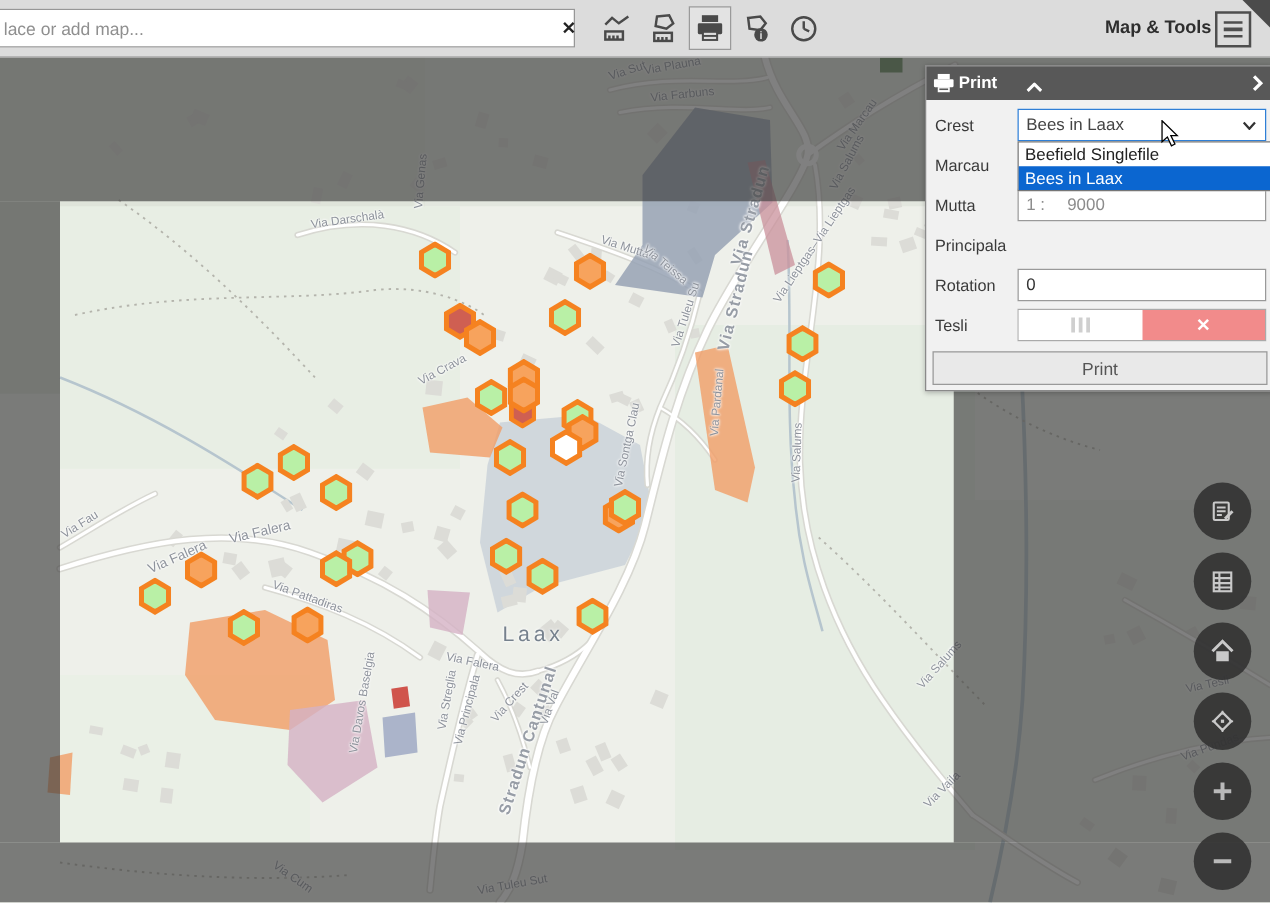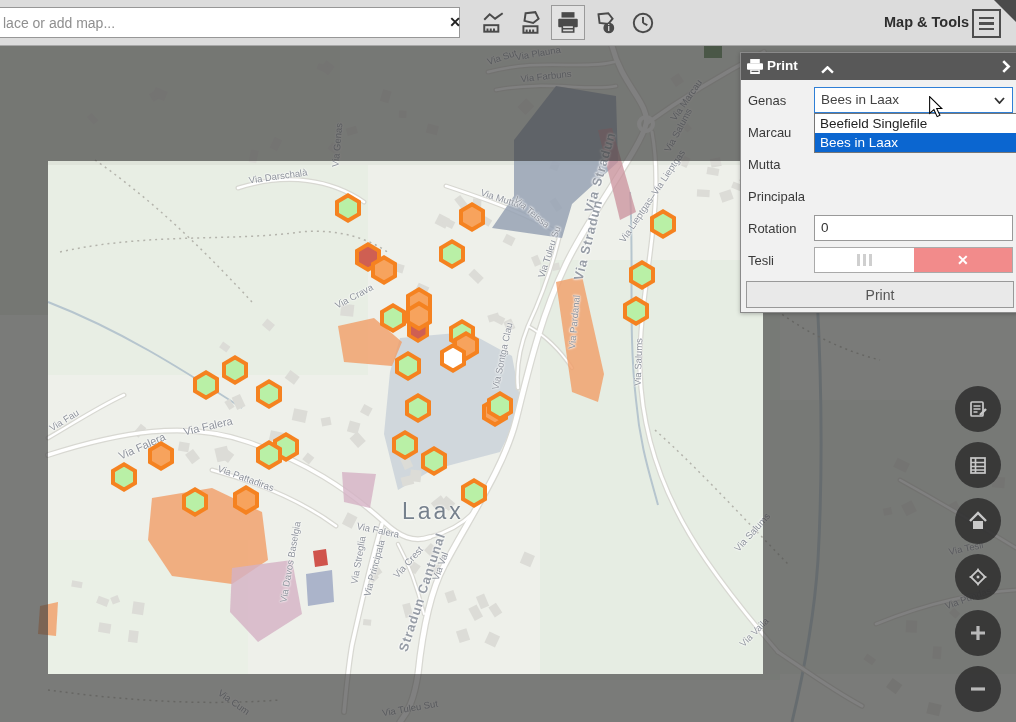--- a/index.html
+++ b/index.html
@@ -7,21 +7,21 @@
        font-family:"Liberation Sans",sans-serif;background:#eef0ea;}
 
   
   #map-svg{position:absolute;left:0;top:0;z-index:0;}
   #labels{position:absolute;left:0;top:0;width:1016px;height:722px;z-index:1;pointer-events:none;}
   .lbl{position:absolute;color:#8e939c;white-space:nowrap;
        text-shadow:0 0 2px #fff,0 0 2px #fff,0 0 3px #fff;transform-origin:center;}
   .lbl.sm{font-size:9.5px;}
   .lbl.md{font-size:11px;}
   .lbl.lg{font-size:13px;color:#979da6;letter-spacing:1px;font-weight:bold;}
-  .town{position:absolute;font-size:23px;color:#76818d;letter-spacing:3px;
+  .town{position:absolute;font-size:17px;color:#76818d;letter-spacing:3px;
         text-shadow:0 0 2px #fff,0 0 3px #fff;z-index:1;}
   .ovl{position:absolute;background:rgba(60,60,60,0.65);z-index:2;}
   #markers{position:absolute;left:0;top:0;width:1016px;height:722px;z-index:3;}
   .hex{position:absolute;clip-path:polygon(50% 0,100% 26%,100% 74%,50% 100%,0 74%,0 26%);}
   .hex .in{position:absolute;clip-path:polygon(50% 0,100% 26%,100% 74%,50% 100%,0 74%,0 26%);}
 
   
   #toolbar{position:absolute;left:0;top:0;width:1016px;height:45px;background:#dcdcdc;
            border-bottom:1px solid #a8a8a8;z-index:10;}
   #search-input{position:absolute;left:-8px;top:7px;width:468px;height:31px;border:1px solid #979797;
@@ -508,31 +508,35 @@
         <polyline points="1,6 6,1 11,6"></polyline>
       </svg>
     </button>
     <button id="panel-close">
       <svg width="9" height="13" viewBox="0 0 8 12" fill="none" stroke="#ffffff" stroke-width="2.4">
         <polyline points="1,1 6,6 1,11"></polyline>
       </svg>
     </button>
   </div>
 
-  <span class="prow-label" style="top:40px;">Genas</span>
+  <span class="prow-label" style="top:40px;">Crest</span>
   <div class="pctl" id="layout-select" style="top:34px;">
     <span>Bees in Laax</span>
     <svg id="layout-caret" width="11" height="7" viewBox="0 0 11 7" fill="none" stroke="#333" stroke-width="1.8">
       <polyline points="1,1 5.5,6 10,1"></polyline>
     </svg>
   </div>
 
   <span class="prow-label" style="top:72px;">Marcau</span>
 
   <span class="prow-label" style="top:104px;">Mutta</span>
+  <div class="pctl" id="scale-box" style="top:98px;">
+    <span class="pre">1 :</span>
+    <span class="val">9000</span>
+  </div>
 
   <span class="prow-label" style="top:136px;">Principala</span>
 
   <span class="prow-label" style="top:168px;">Rotation</span>
   <div class="pctl numbox" style="top:162px;">
     <span>0</span>
   </div>
 
   <span class="prow-label" style="top:200px;">Tesli</span>
   <div class="pctl" id="grid-toggle" style="top:194px;">

